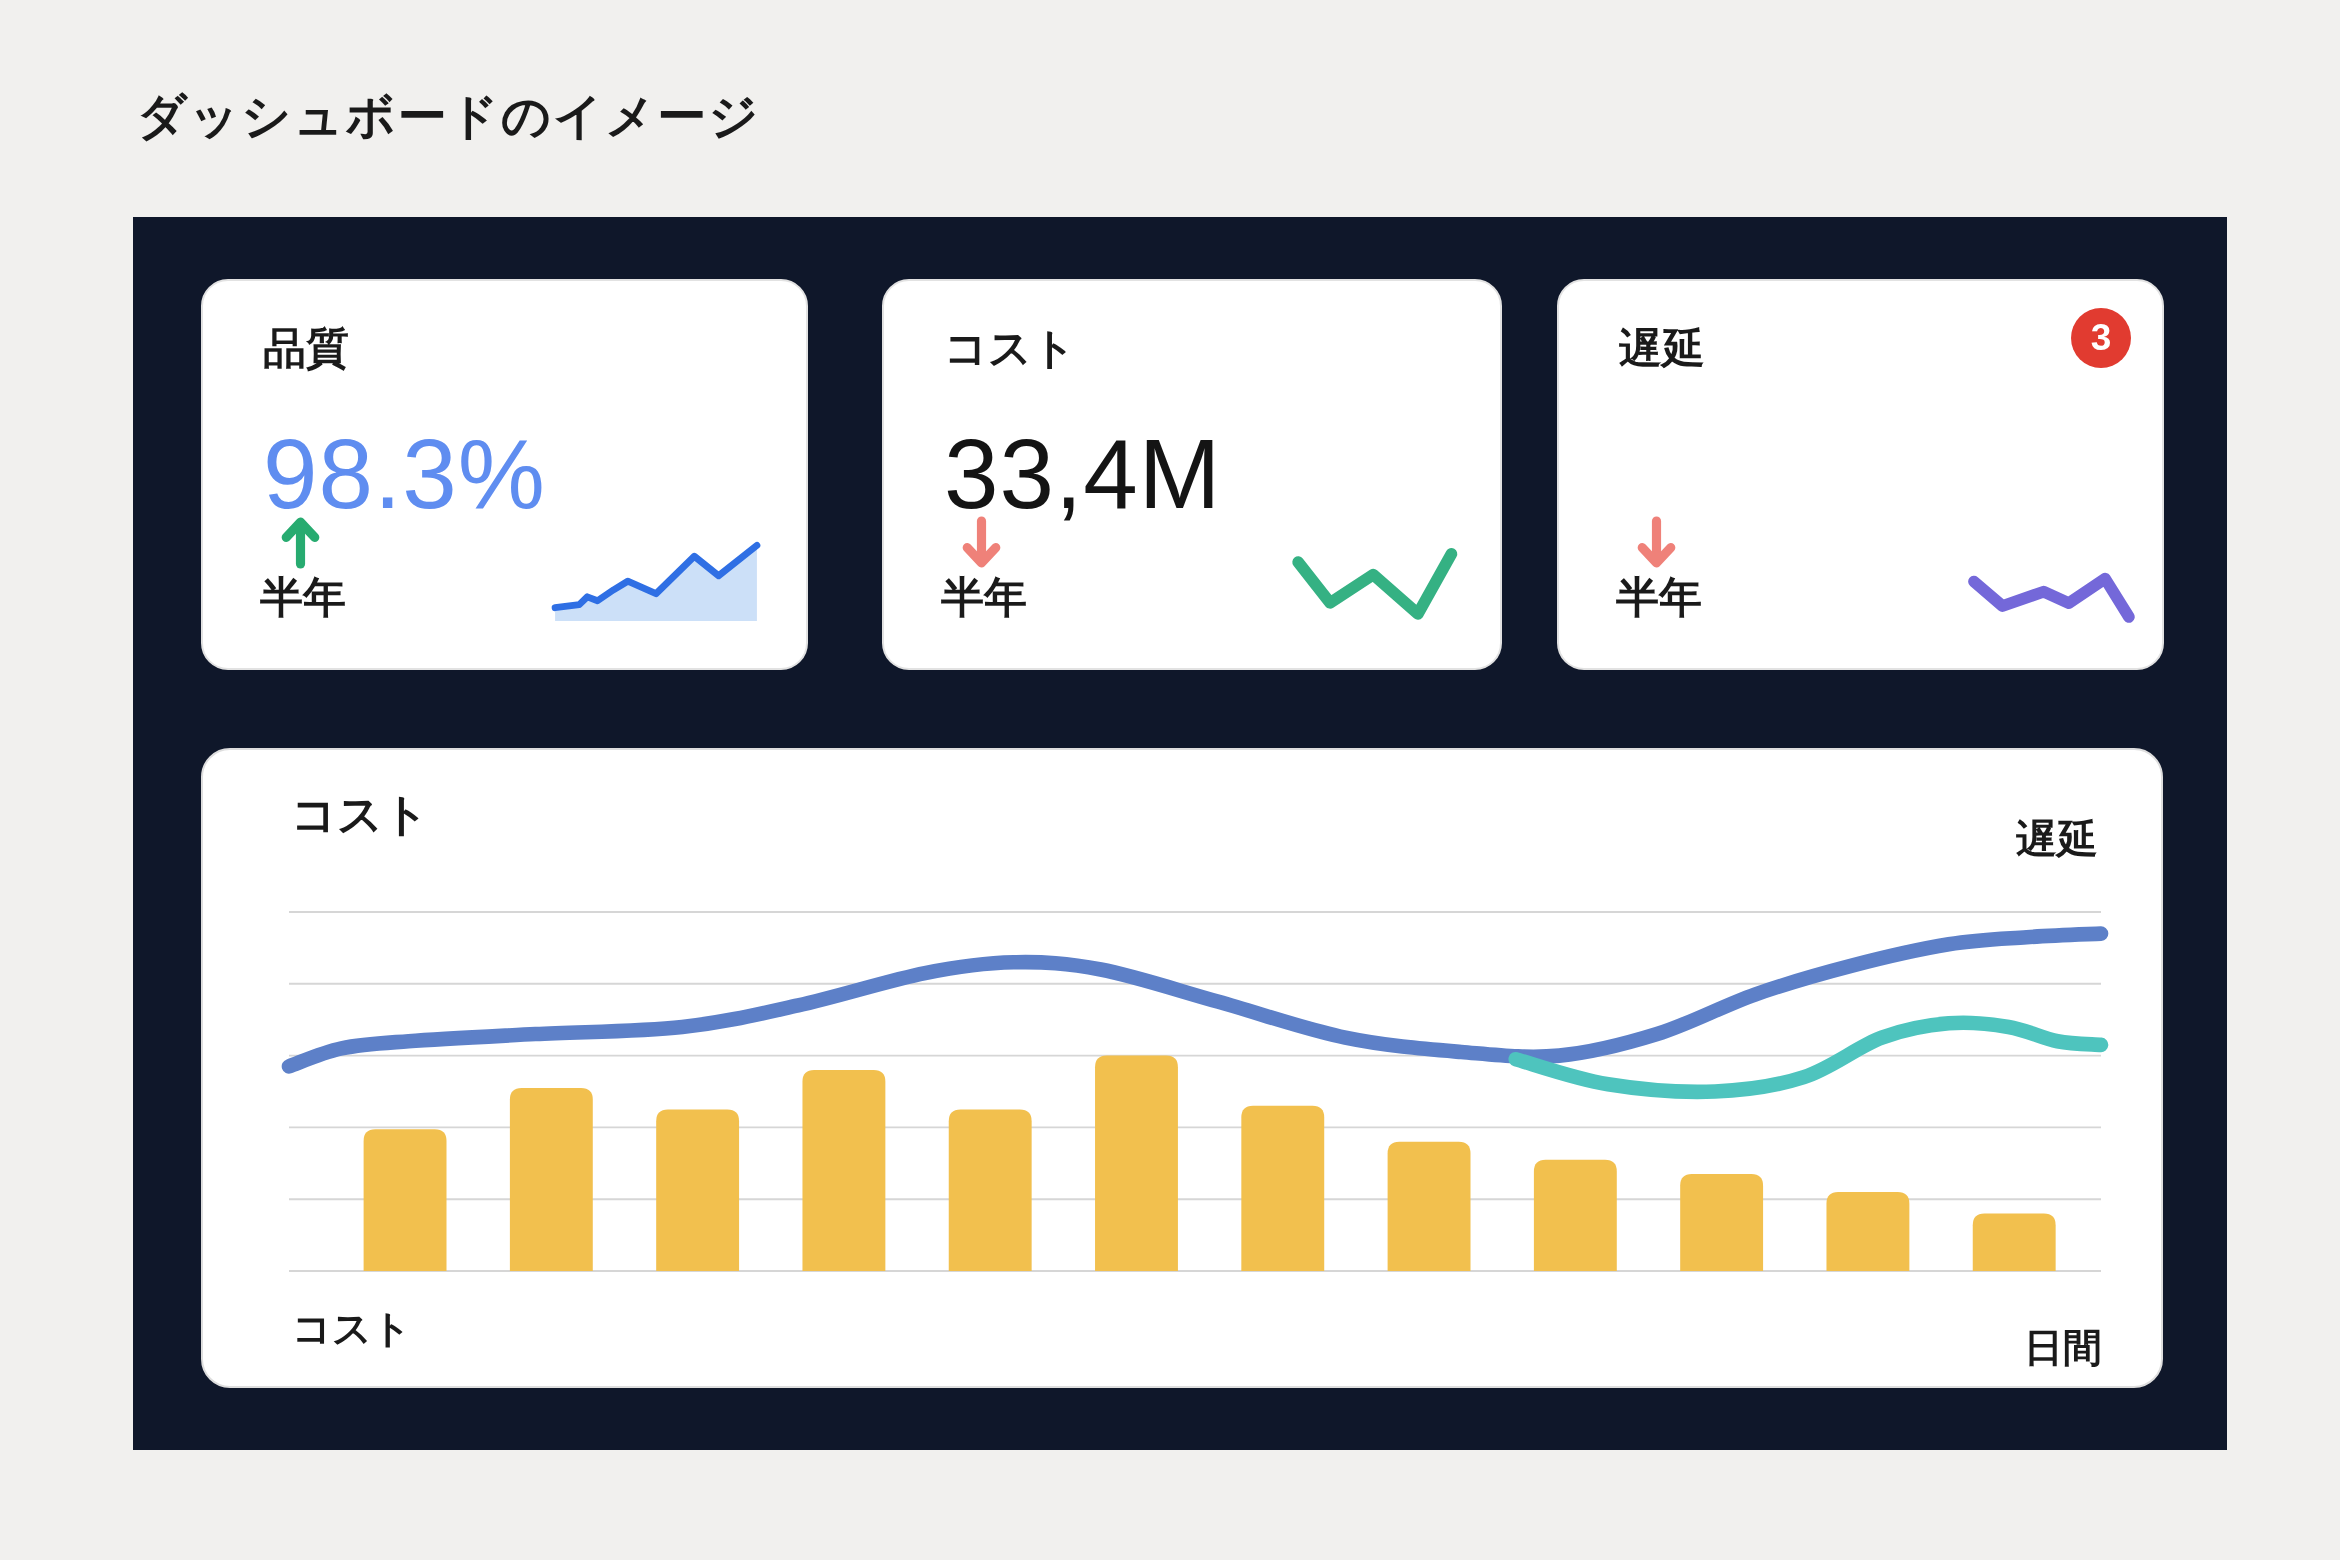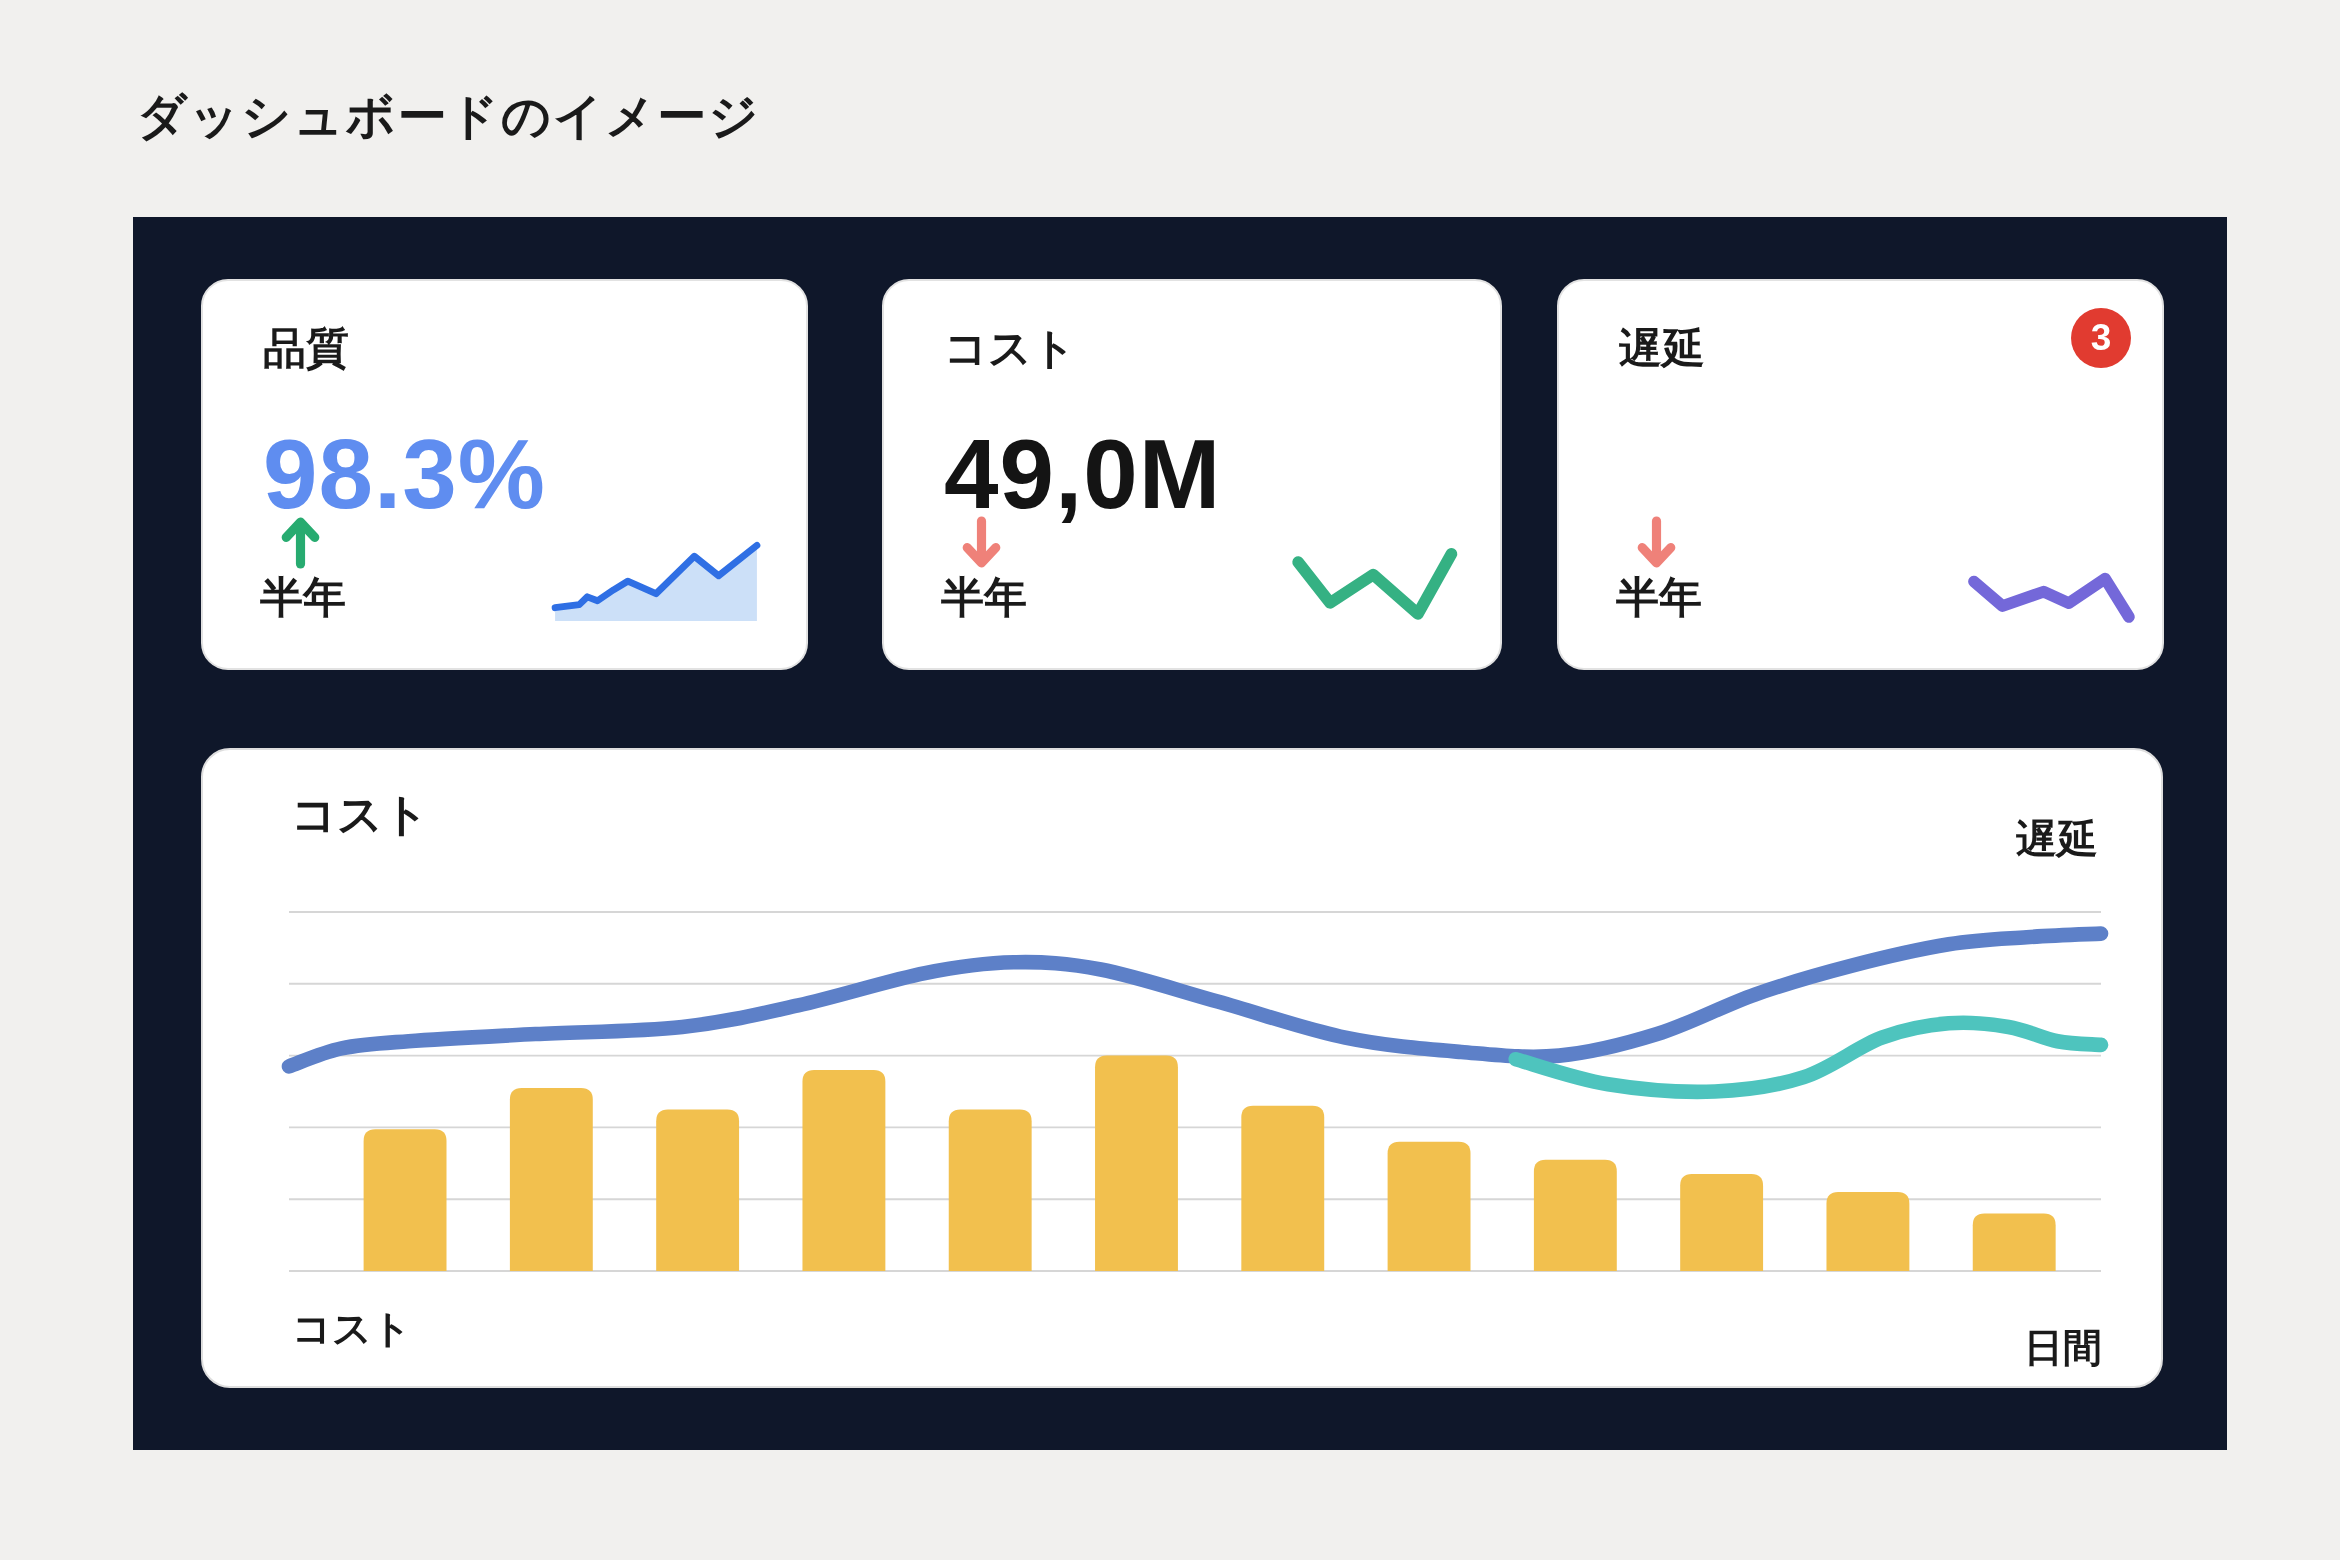--- a/index.html
+++ b/index.html
@@ -7,21 +7,21 @@
     font-family:"Liberation Sans",sans-serif;color:#1a1a1a;overflow:hidden;}
   .page-title{position:absolute;left:137px;top:84px;font-size:49px;font-weight:700;letter-spacing:2px;}
   .panel{position:absolute;left:133px;top:217px;width:2094px;height:1233px;background:#0f172a;}
 
   .kpi-card{position:absolute;top:62px;height:391px;background:#fff;border:2px solid #e2e2e2;
     border-radius:27px;box-sizing:border-box;}
   .kpi-a{left:68px;width:607px;}
   .kpi-b{left:749px;width:620px;}
   .kpi-c{left:1424px;width:607px;}
   .kpi-label{position:absolute;left:60px;top:39px;font-size:43px;font-weight:700;}
-  .kpi-value{position:absolute;left:60px;top:144px;font-size:98px;font-weight:700;letter-spacing:1px;line-height:1;}
+  .kpi-value{position:absolute;left:60px;top:144px;font-size:98px;font-weight:400;letter-spacing:1px;line-height:1;}
   .kpi-trend{position:absolute;left:57px;bottom:41px;display:flex;align-items:center;font-size:43px;font-weight:700;flex-direction:column;}
   .trend-arrow{width:43px;height:53px;margin-right:5.9px;}
   .trend-arrow svg{width:100%;height:100%;overflow:visible;}
   .sparkline{position:absolute;overflow:visible;}
   .kpi-a .sparkline{right:49px;bottom:47px;}
   .kpi-b .sparkline{right:42px;bottom:43px;}
   .kpi-c .sparkline{right:30px;bottom:49px;}
   .badge{position:absolute;top:27px;right:31px;width:60px;height:60px;border-radius:50%;
     color:#fff;font-size:37px;font-weight:700;display:flex;align-items:center;justify-content:center;}
 
@@ -54,21 +54,21 @@
         <span>半年</span>
       </div>
       <svg class="sparkline" width="202" height="78" viewBox="0 0 207 80">
           <path d="M0.0 66.4L24.8 63.2L33.1 55.2L43.5 59.2L60.0 48.0L74.5 39.2L103.5 52.0L142.8 13.6L167.7 33.6L207.0 2.4L207 80L0 80Z" fill="#cce0f8" stroke="none"></path>
           <polyline points="0.0,66.4 24.8,63.2 33.1,55.2 43.5,59.2 60.0,48.0 74.5,39.2 103.5,52.0 142.8,13.6 167.7,33.6 207.0,2.4" fill="none" stroke="#2f6fe4" stroke-width="7" stroke-linecap="round" stroke-linejoin="round"></polyline>
         </svg>
     </div>
 
     <div class="kpi-card kpi-b">
       <div class="kpi-label">コスト</div>
-      <div class="kpi-value" style="color: rgb(20, 20, 20);">49,0M</div>
+      <div class="kpi-value" style="color: rgb(20, 20, 20);">33,4M</div>
       <div class="kpi-trend">
         <span class="trend-arrow"><svg viewBox="0 0 40 52" style="overflow:visible">
               <g stroke="#ef8179" stroke-width="9" stroke-linecap="round" stroke-linejoin="round" fill="none">
                 <path d="M20 5 L20 43"></path>
                 <path d="M6 31 L20 46 L34 31"></path>
               </g>
             </svg></span>
         <span>半年</span>
       </div>
       <svg class="sparkline" width="160" height="74" viewBox="0 0 164 76">

